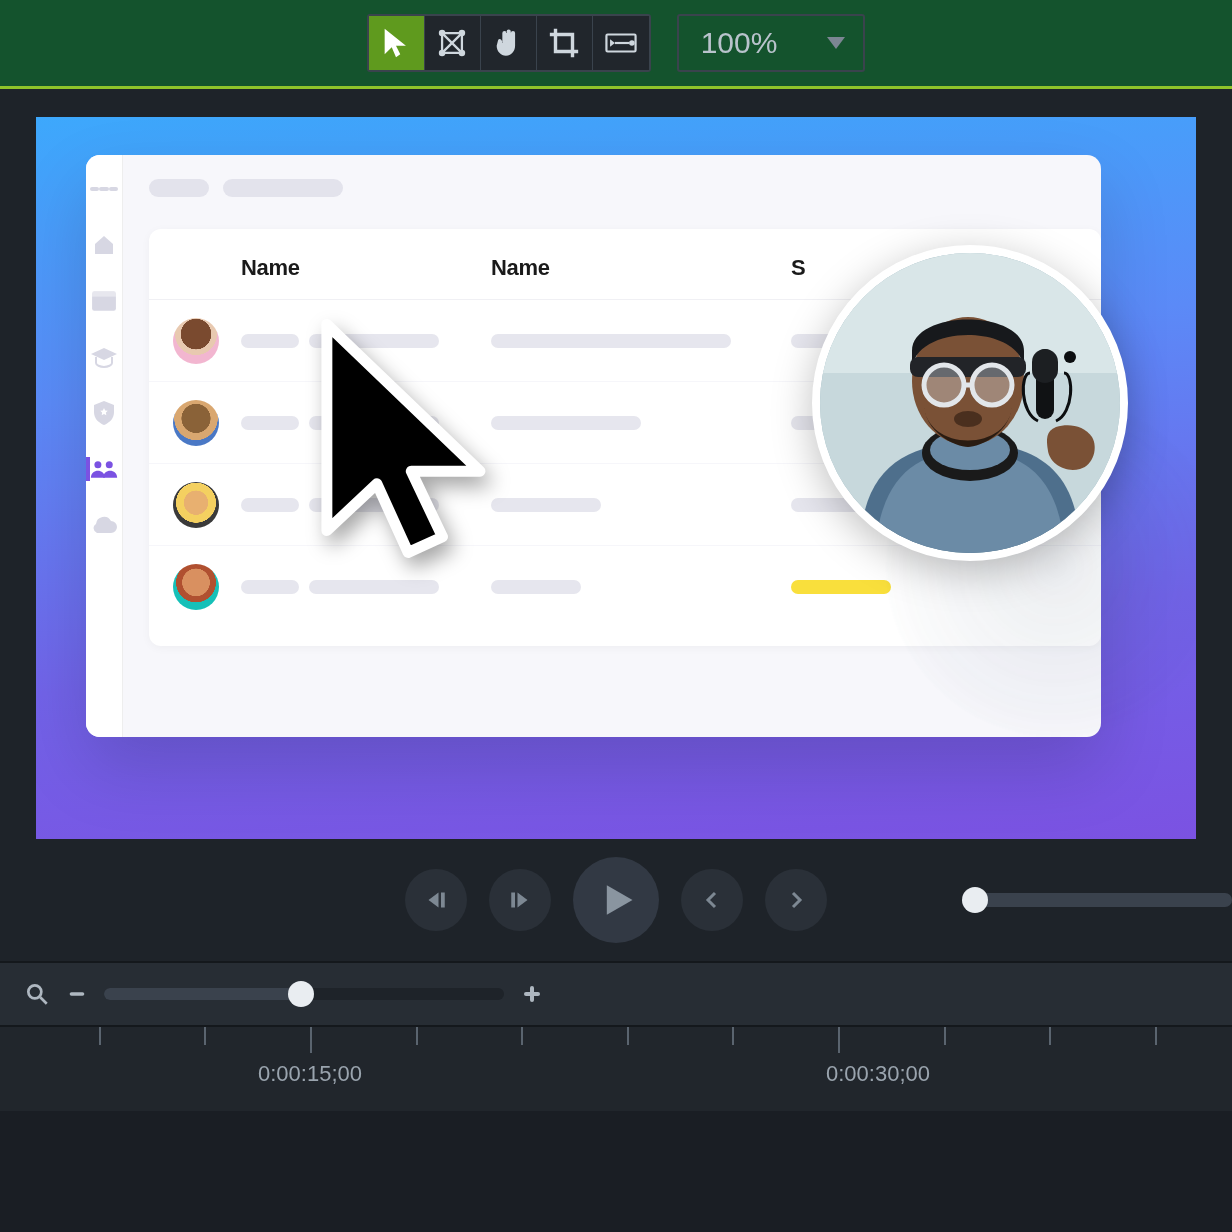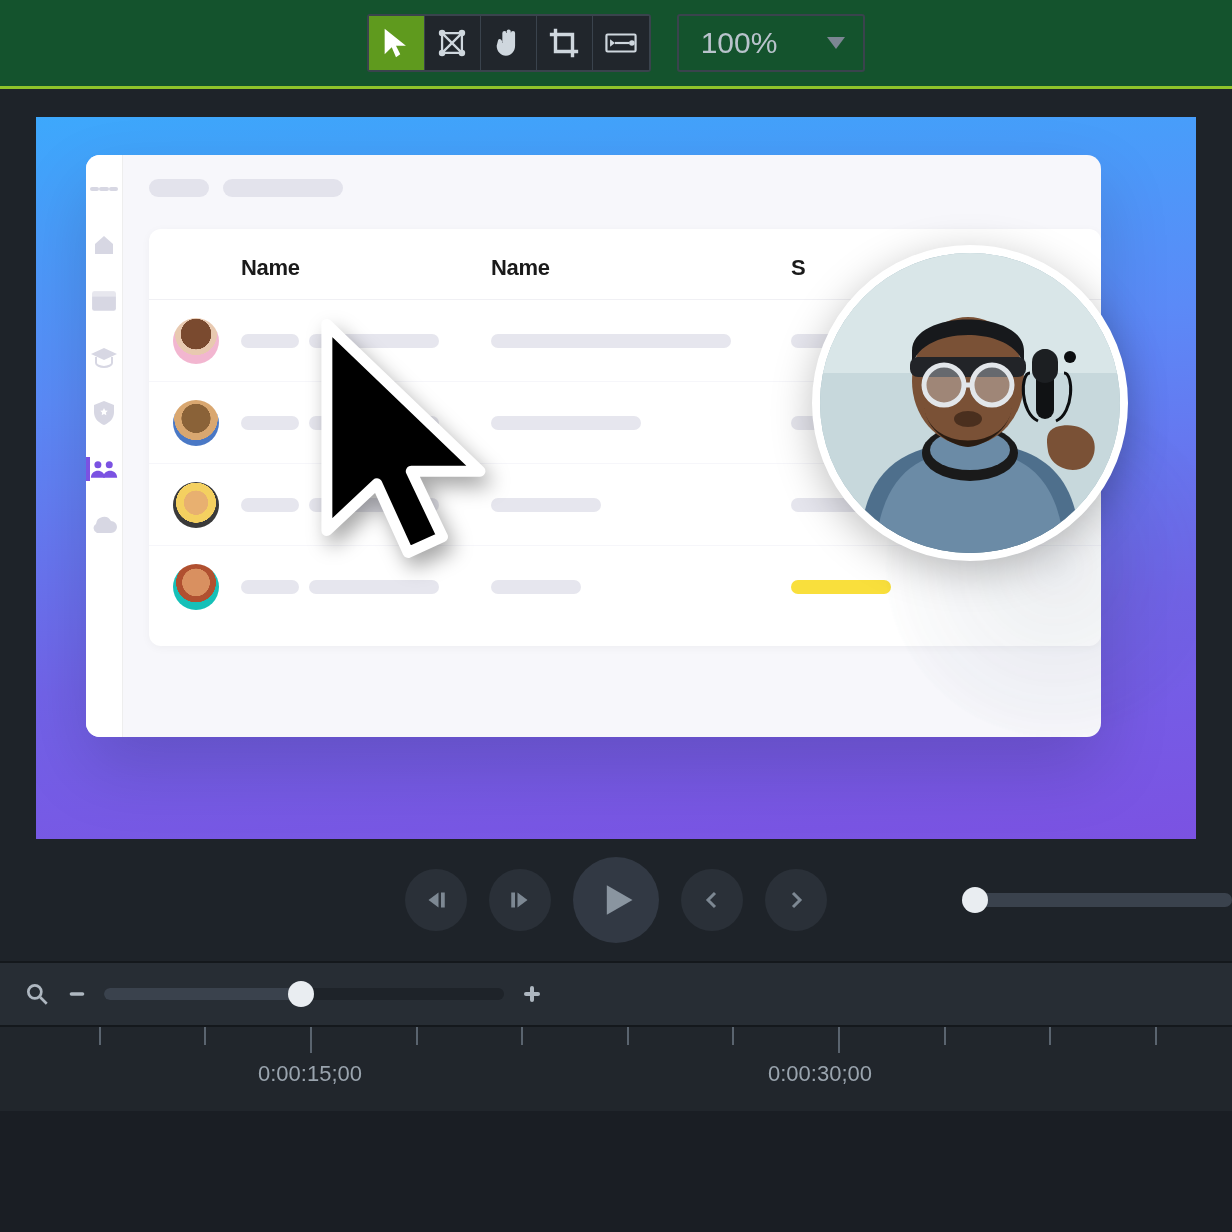--- a/index.html
+++ b/index.html
@@ -476,21 +476,21 @@
     <div class="knob"></div>
   </div>
   <svg width="24" height="24" viewBox="0 0 24 24">
       <rect x="10" y="4" width="4" height="16" rx="2"></rect>
       <rect x="4" y="10" width="16" height="4" rx="2"></rect>
     </svg>
 </div>
 
 <div class="ruler" id="ruler">
   <span class="tick-label" style="left:310px">0:00:15;00</span>
-  <span class="tick-label" style="left:820px">0:00:30;00</span>
+  <span class="tick-label" style="left:878px">0:00:30;00</span>
 <div class="tick minor" style="left: 98.8px;"></div>
     <div class="tick minor" style="left: 204.4px;"></div>
     <div class="tick mid" style="left: 310px;"></div>
     <div class="tick minor" style="left: 415.6px;"></div>
     <div class="tick minor" style="left: 521.2px;"></div>
     <div class="tick minor" style="left: 626.8px;"></div>
     <div class="tick minor" style="left: 732.4px;"></div>
     <div class="tick mid" style="left: 838px;"></div>
     <div class="tick minor" style="left: 943.6px;"></div>
     <div class="tick minor" style="left: 1049.2px;"></div>

